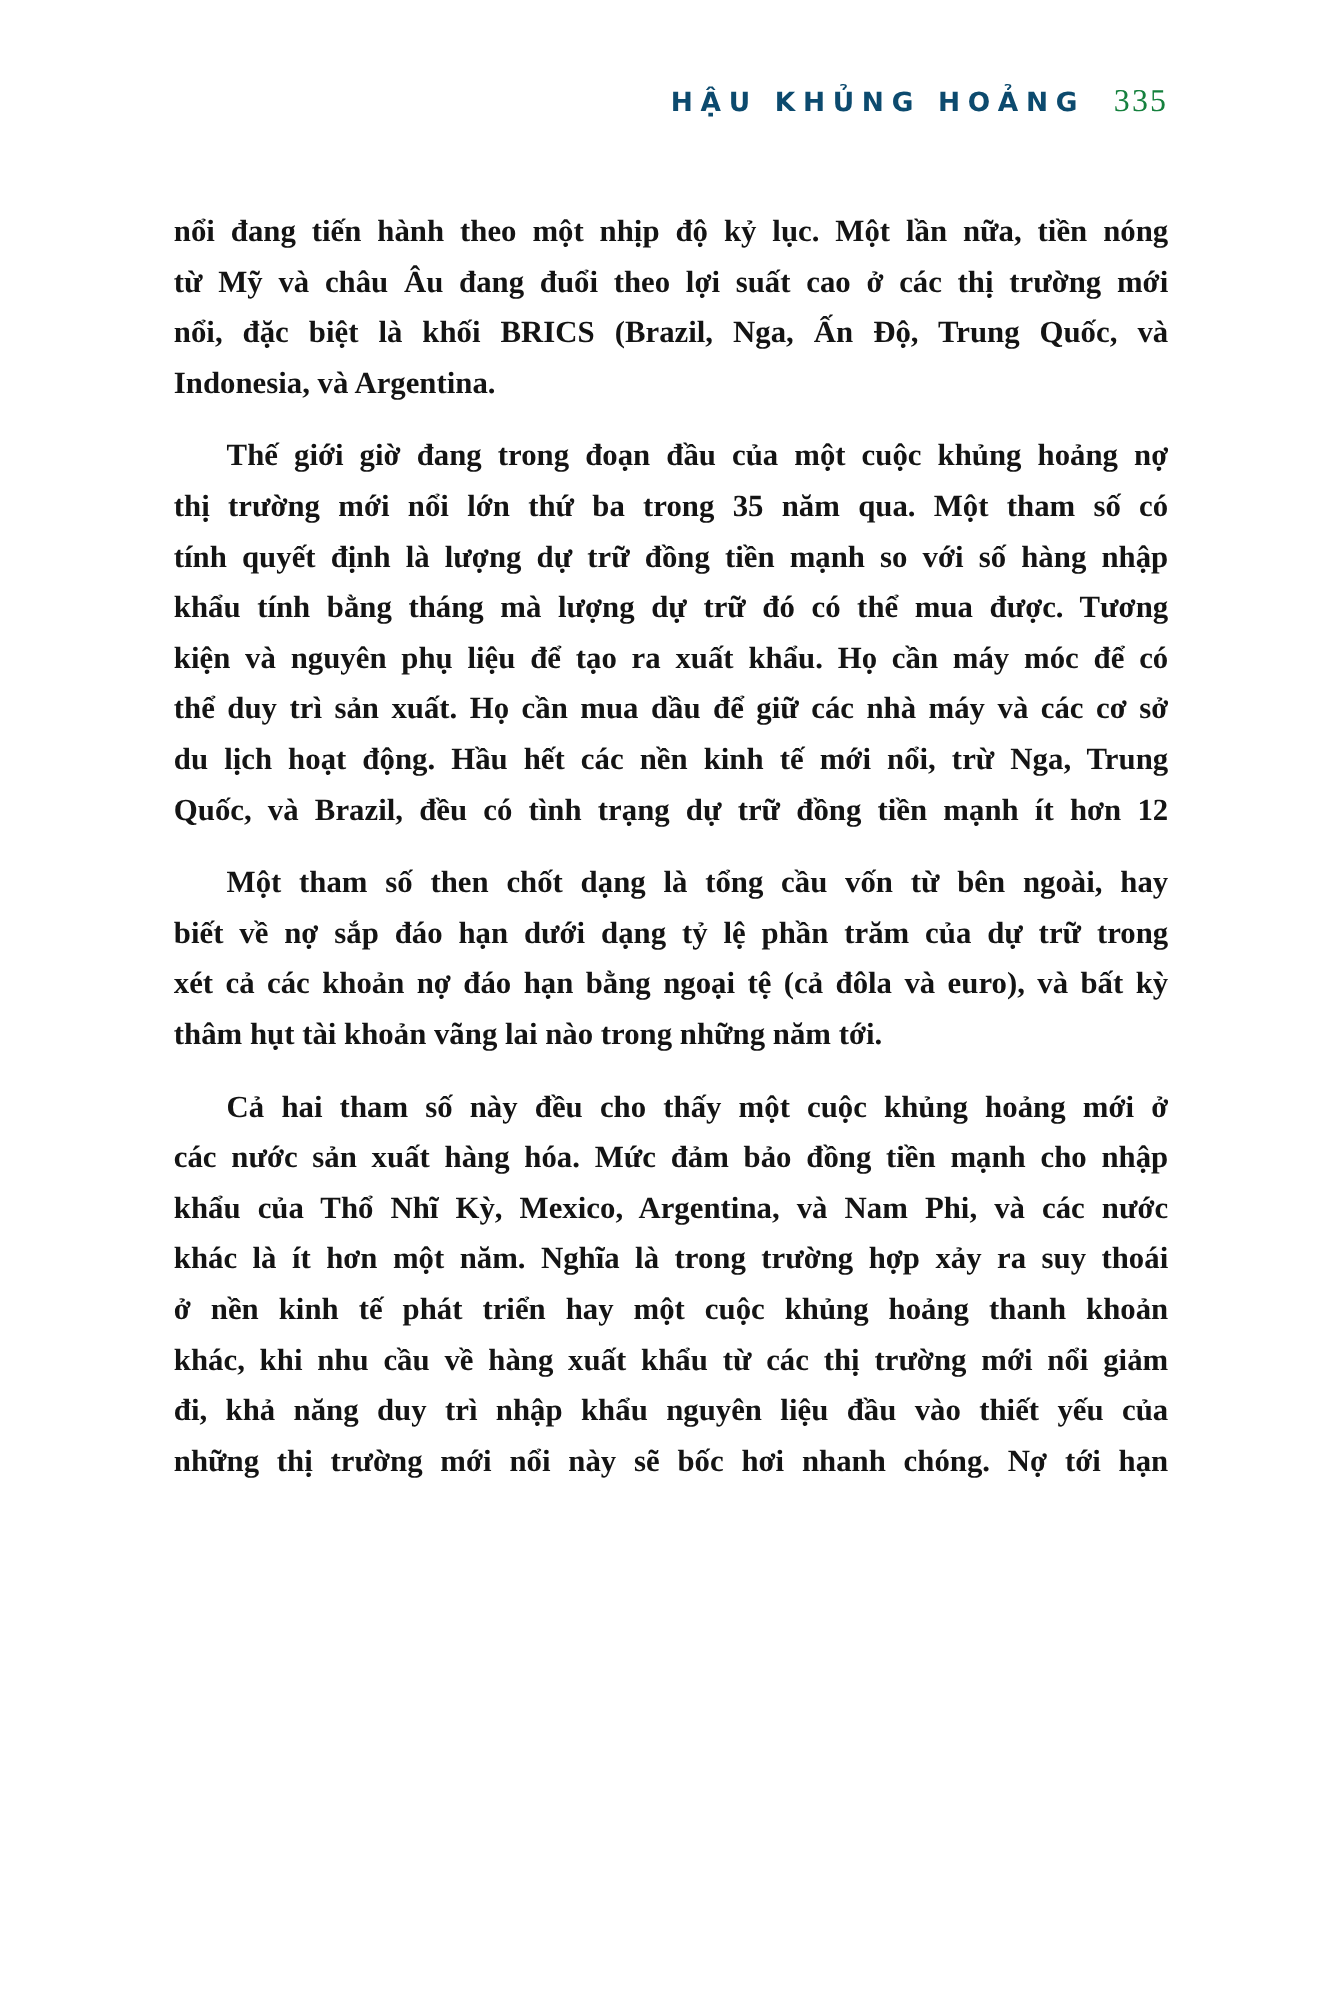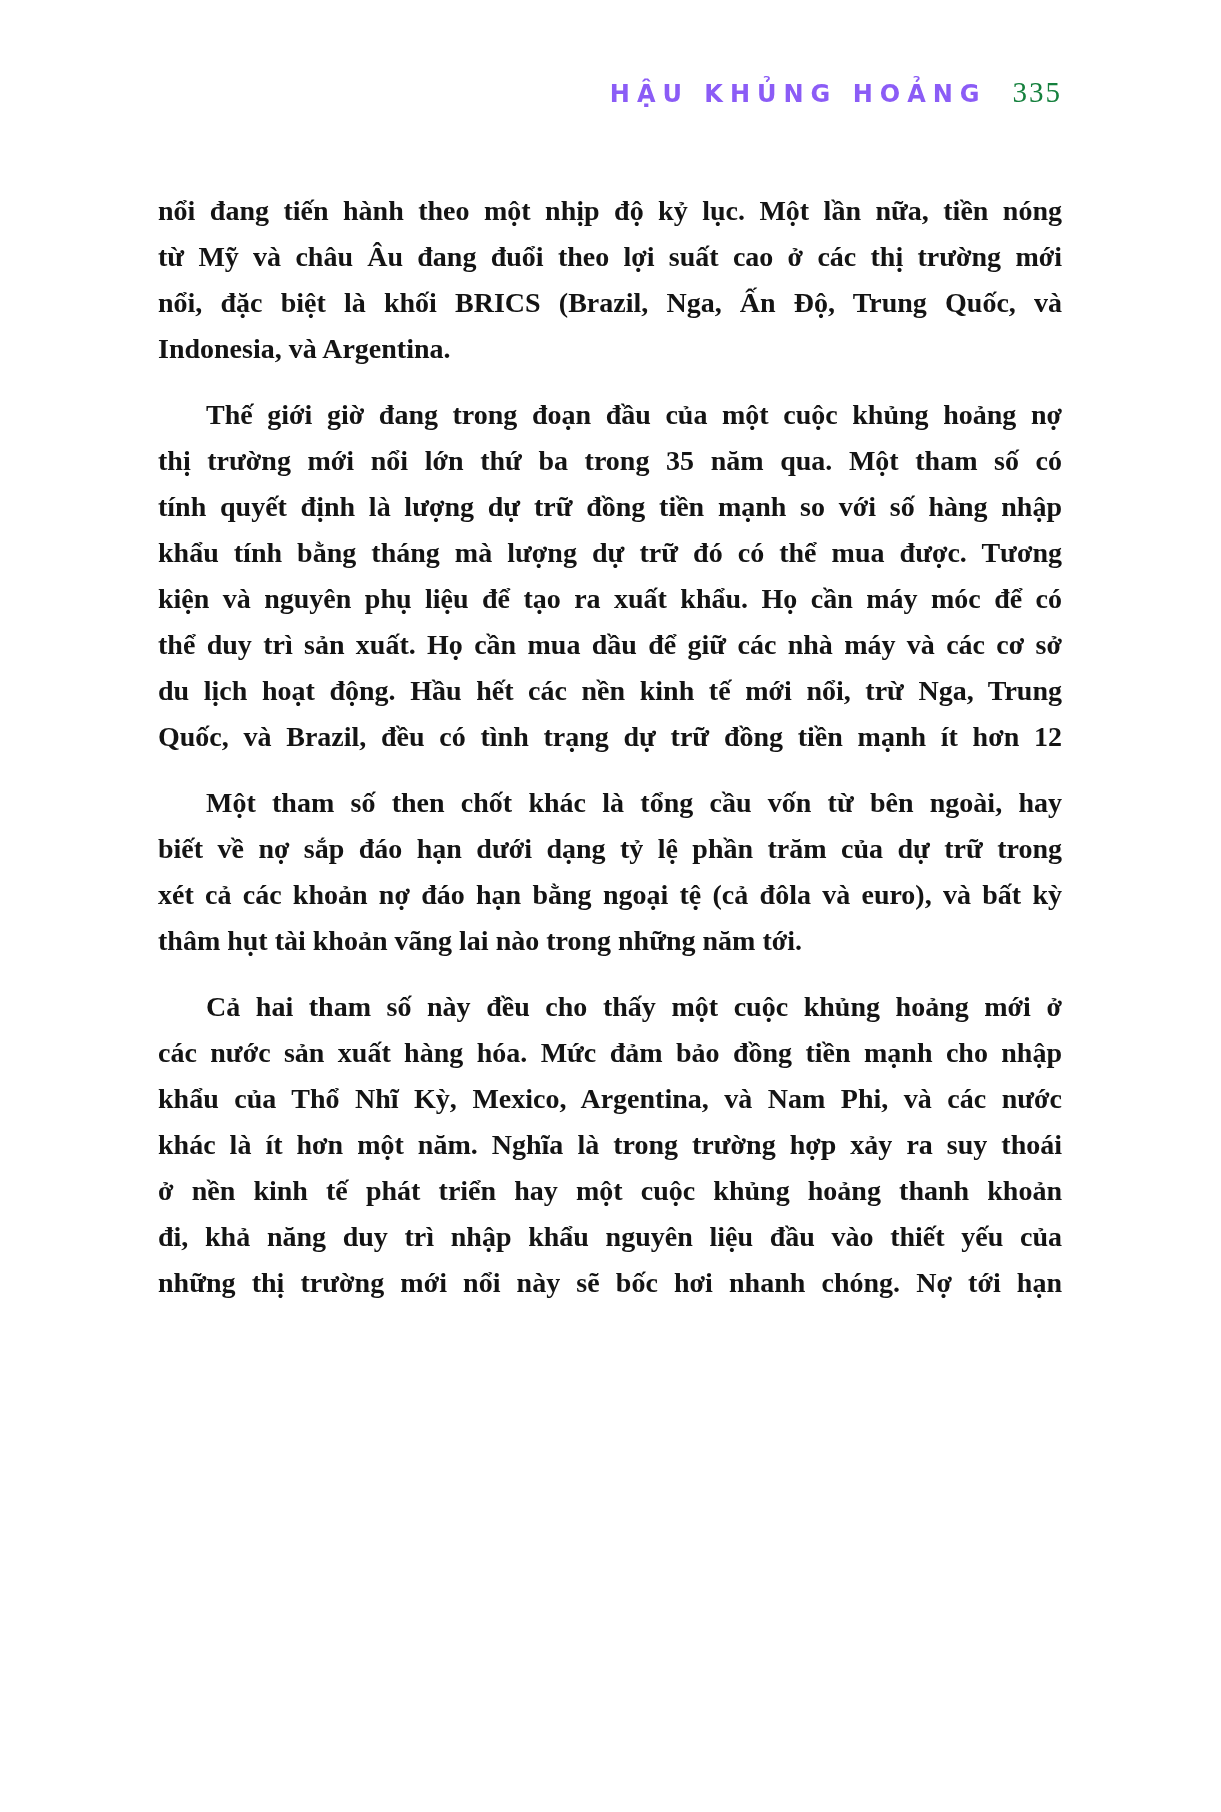--- a/index.html
+++ b/index.html
@@ -21,21 +21,21 @@
     left: 158px;
     width: 904px;
     text-align: right;
     white-space: nowrap;
   }
   .running-title {
     font-family: "DejaVu Sans", "Liberation Sans", sans-serif;
     font-weight: bold;
     font-size: 24px;
     letter-spacing: 7px;
-    color: #8b5cf6;
+    color: #0c4a6e;
   }
   .page-number {
     font-family: "Liberation Serif", serif;
     font-size: 29px;
     margin-left: 26px;
     letter-spacing: 2px;
     color: #15803d;
   }
   .body-text {
     position: absolute;
@@ -77,28 +77,29 @@
         <div class="line indent">Thế giới giờ đang trong đoạn đầu của một cuộc khủng hoảng nợ</div>
         <div class="line">thị trường mới nổi lớn thứ ba trong 35 năm qua. Một tham số có</div>
         <div class="line">tính quyết định là lượng dự trữ đồng tiền mạnh so với số hàng nhập</div>
         <div class="line">khẩu tính bằng tháng mà lượng dự trữ đó có thể mua được. Tương</div>
         <div class="line">kiện và nguyên phụ liệu để tạo ra xuất khẩu. Họ cần máy móc để có</div>
         <div class="line">thể duy trì sản xuất. Họ cần mua dầu để giữ các nhà máy và các cơ sở</div>
         <div class="line">du lịch hoạt động. Hầu hết các nền kinh tế mới nổi, trừ Nga, Trung</div>
         <div class="line">Quốc, và Brazil, đều có tình trạng dự trữ đồng tiền mạnh ít hơn 12</div>
       </div>
       <div class="paragraph">
-        <div class="line indent">Một tham số then chốt khác là tổng cầu vốn từ bên ngoài, hay</div>
+        <div class="line indent">Một tham số then chốt dạng là tổng cầu vốn từ bên ngoài, hay</div>
         <div class="line">biết về nợ sắp đáo hạn dưới dạng tỷ lệ phần trăm của dự trữ trong</div>
         <div class="line">xét cả các khoản nợ đáo hạn bằng ngoại tệ (cả đôla và euro), và bất kỳ</div>
         <div class="line par-last">thâm hụt tài khoản vãng lai nào trong những năm tới.</div>
       </div>
       <div class="paragraph">
         <div class="line indent">Cả hai tham số này đều cho thấy một cuộc khủng hoảng mới ở</div>
         <div class="line">các nước sản xuất hàng hóa. Mức đảm bảo đồng tiền mạnh cho nhập</div>
         <div class="line">khẩu của Thổ Nhĩ Kỳ, Mexico, Argentina, và Nam Phi, và các nước</div>
         <div class="line">khác là ít hơn một năm. Nghĩa là trong trường hợp xảy ra suy thoái</div>
         <div class="line">ở nền kinh tế phát triển hay một cuộc khủng hoảng thanh khoản</div>
+        <div class="line">khác, khi nhu cầu về hàng xuất khẩu từ các thị trường mới nổi giảm</div>
         <div class="line">đi, khả năng duy trì nhập khẩu nguyên liệu đầu vào thiết yếu của</div>
         <div class="line">những thị trường mới nổi này sẽ bốc hơi nhanh chóng. Nợ tới hạn</div>
       </div>
     </div>
 </div>
 
 </body></html>

